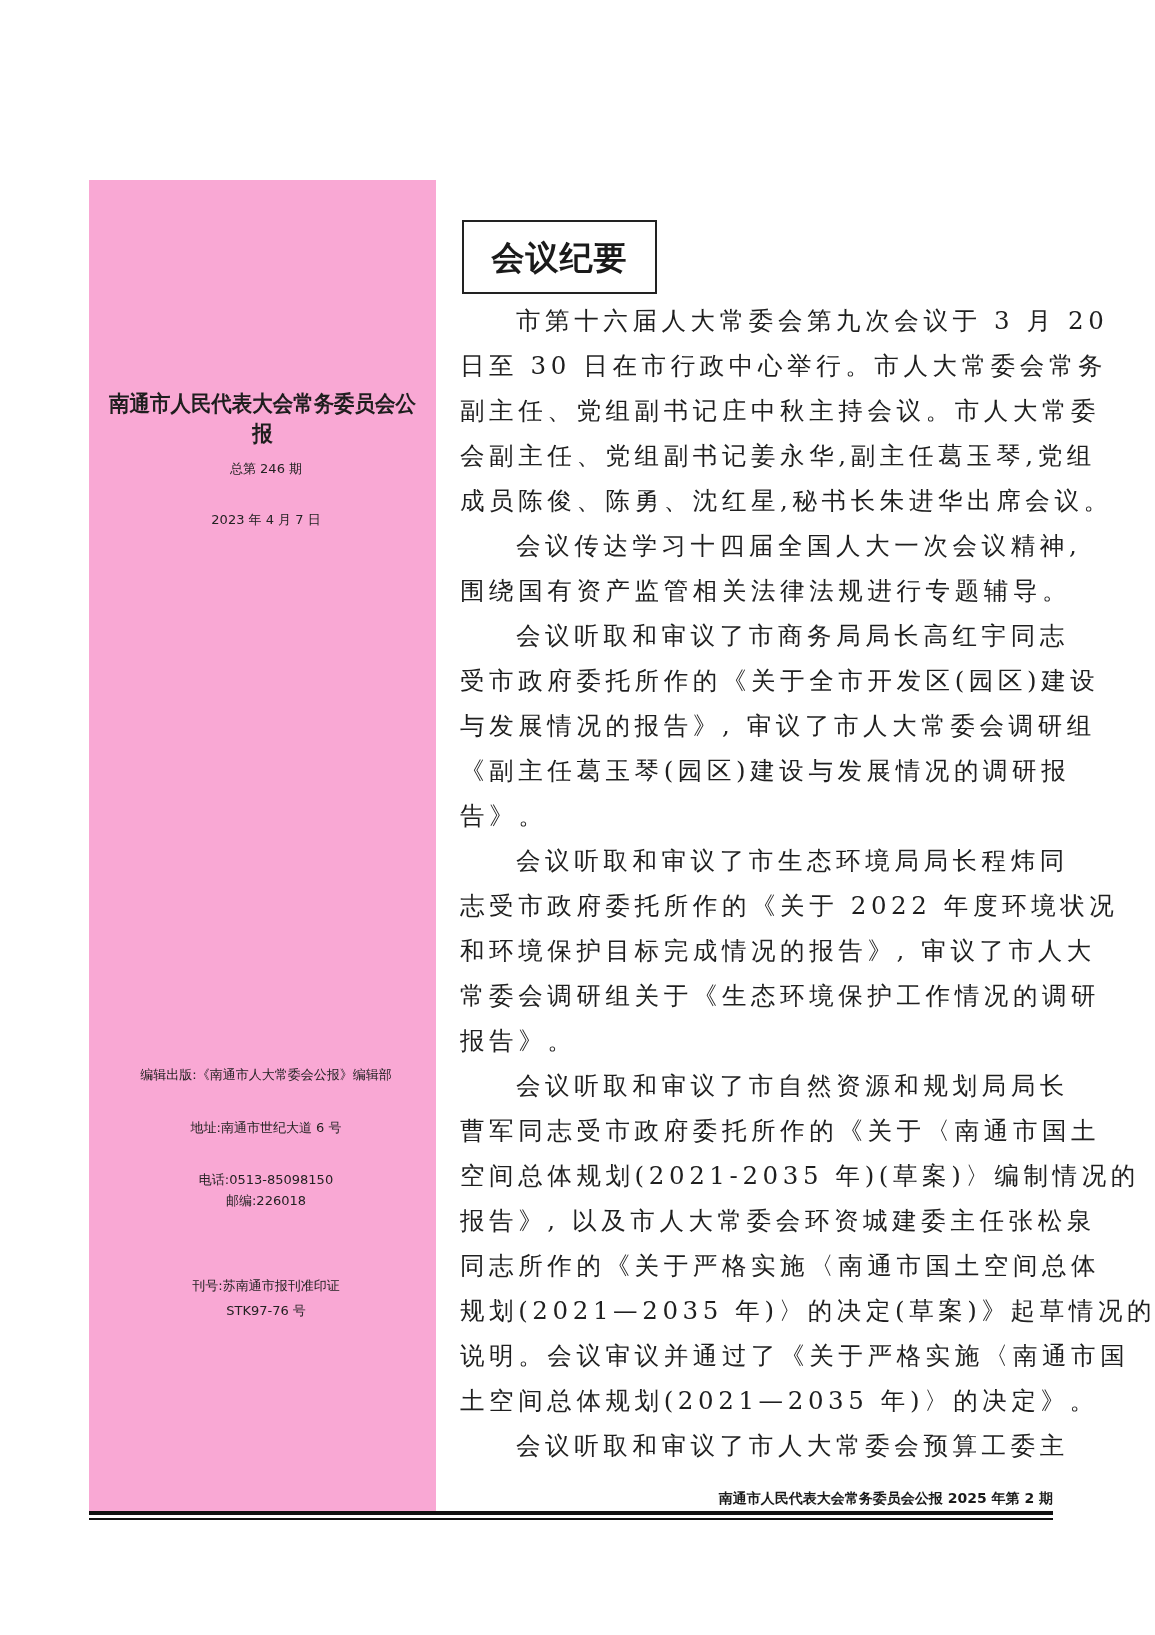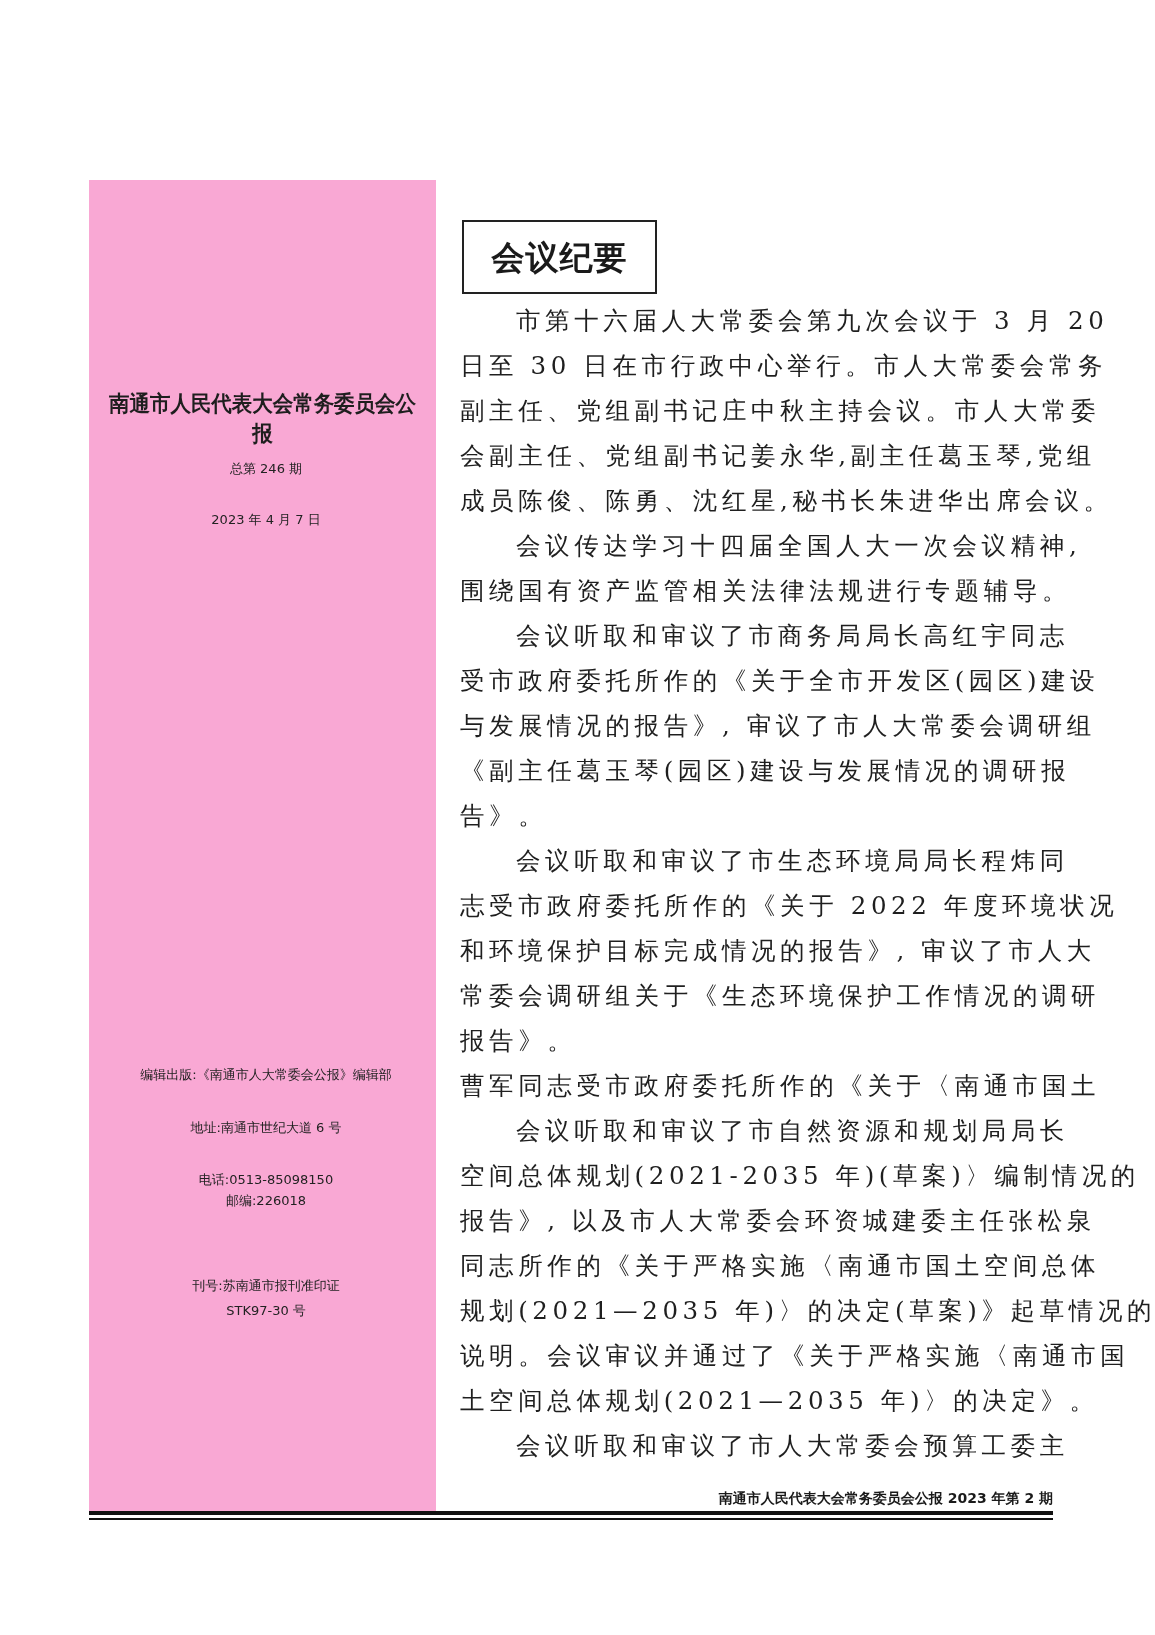--- a/index.html
+++ b/index.html
@@ -45,21 +45,21 @@
 
 <div class="sidebar">
   <div class="sb-title" style="top:209px">南通市人民代表大会常务委员会公报</div>
   <div class="sb-line" style="top:280px">总第 246 期</div>
   <div class="sb-line" style="top:331px">2023 年 4 月 7 日</div>
   <div class="sb-line" style="top:886px">编辑出版:《南通市人大常委会公报》编辑部</div>
   <div class="sb-line" style="top:939px">地址:南通市世纪大道 6 号</div>
   <div class="sb-line" style="top:991px">电话:0513-85098150</div>
   <div class="sb-line" style="top:1012px">邮编:226018</div>
   <div class="sb-line" style="top:1097px">刊号:苏南通市报刊准印证</div>
-  <div class="sb-line" style="top:1122px">STK97-30 号</div>
+  <div class="sb-line" style="top:1122px">STK97-76 号</div>
 </div>
 
 <div class="title-box">
   <div class="title-text">会议纪要</div>
 </div>
 
 <div class="body" id="article-body">
     <span class="line indent">市第十六届人大常委会第九次会议于 3 月 20</span>
     <span class="line">日至 30 日在市行政中心举行。市人大常委会常务</span>
     <span class="line">副主任、党组副书记庄中秋主持会议。市人大常委</span>
@@ -70,26 +70,26 @@
     <span class="line indent">会议听取和审议了市商务局局长高红宇同志</span>
     <span class="line">受市政府委托所作的《关于全市开发区(园区)建设</span>
     <span class="line">与发展情况的报告》, 审议了市人大常委会调研组</span>
     <span class="line">《副主任葛玉琴(园区)建设与发展情况的调研报</span>
     <span class="line">告》。</span>
     <span class="line indent">会议听取和审议了市生态环境局局长程炜同</span>
     <span class="line">志受市政府委托所作的《关于 2022 年度环境状况</span>
     <span class="line">和环境保护目标完成情况的报告》, 审议了市人大</span>
     <span class="line">常委会调研组关于《生态环境保护工作情况的调研</span>
     <span class="line">报告》。</span>
+    <span class="line indent">会议听取和审议了市自然资源和规划局局长</span>
     <span class="line">曹军同志受市政府委托所作的《关于〈南通市国土</span>
-    <span class="line indent">会议听取和审议了市自然资源和规划局局长</span>
     <span class="line">空间总体规划(2021-2035 年)(草案)〉编制情况的</span>
     <span class="line">报告》, 以及市人大常委会环资城建委主任张松泉</span>
     <span class="line">同志所作的《关于严格实施〈南通市国土空间总体</span>
     <span class="line">规划(2021—2035 年)〉的决定(草案)》起草情况的</span>
     <span class="line">说明。会议审议并通过了《关于严格实施〈南通市国</span>
     <span class="line">土空间总体规划(2021—2035 年)〉的决定》。</span>
     <span class="line indent">会议听取和审议了市人大常委会预算工委主</span>
   </div>
 
-<div class="footer-text">南通市人民代表大会常务委员会公报 2023 年第 2 期</div>
+<div class="footer-text">南通市人民代表大会常务委员会公报 2025 年第 2 期</div>
 <div class="rule-thick"></div>
 <div class="rule-thin"></div>
 
 </body></html>

